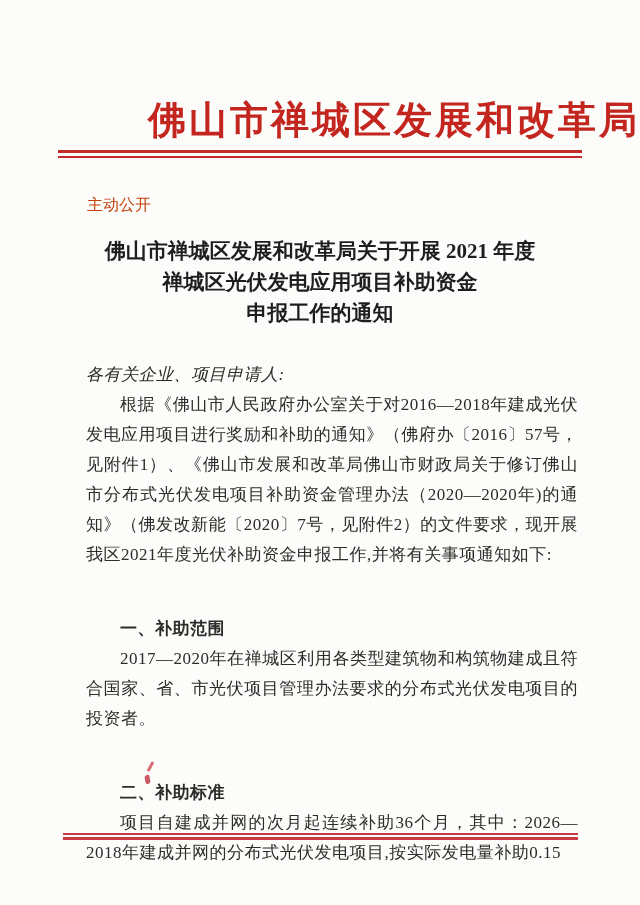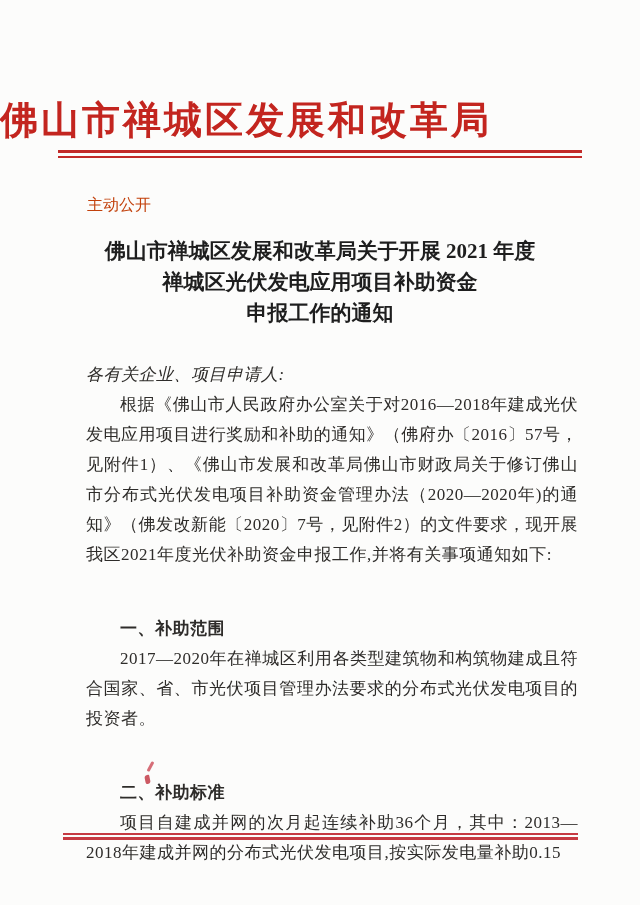--- a/index.html
+++ b/index.html
@@ -16,21 +16,21 @@
     position: relative;
     width: 640px;
     height: 905px;
     background: #fcfcfb;
     overflow: hidden;
   }
 
   
   .agency-name {
     padding-top: 99px;
-    text-align: left;
+    text-align: right;
     font-size: 38px;
     line-height: 42px;
     font-weight: bold;
     letter-spacing: 3px;
     color: #c3251f;
     font-family: "Liberation Serif", serif;
     white-space: nowrap;
   }
   .header-rule {
     width: 524px;
@@ -143,21 +143,21 @@
     <div>禅城区光伏发电应用项目补助资金</div>
     <div>申报工作的通知</div>
   </div>
 
   <div class="body-text">
     <p class="salutation">各有关企业、项目申请人:</p>
     <p>根据《佛山市人民政府办公室关于对2016—2018年建成光伏发电应用项目进行奖励和补助的通知》（佛府办〔2016〕57号，见附件1）、《佛山市发展和改革局佛山市财政局关于修订佛山市分布式光伏发电项目补助资金管理办法（2020—2020年)的通知》（佛发改新能〔2020〕7号，见附件2）的文件要求，现开展我区2021年度光伏补助资金申报工作,并将有关事项通知如下:</p>
     <p class="section-heading">一、补助范围</p>
     <p>2017—2020年在禅城区利用各类型建筑物和构筑物建成且符合国家、省、市光伏项目管理办法要求的分布式光伏发电项目的投资者。</p>
     <p class="section-heading">二、补助标准</p>
-    <p>项目自建成并网的次月起连续补助36个月，其中：2013—2018年建成并网的分布式光伏发电项目,按实际发电量补助0.15</p>
+    <p>项目自建成并网的次月起连续补助36个月，其中：2026—2018年建成并网的分布式光伏发电项目,按实际发电量补助0.15</p>
   </div>
 
   <div class="ink-mark">
     <div class="stroke-a"></div>
     <div class="stroke-b"></div>
   </div>
 
   <div class="footer-rule"></div>
 
 </div>

